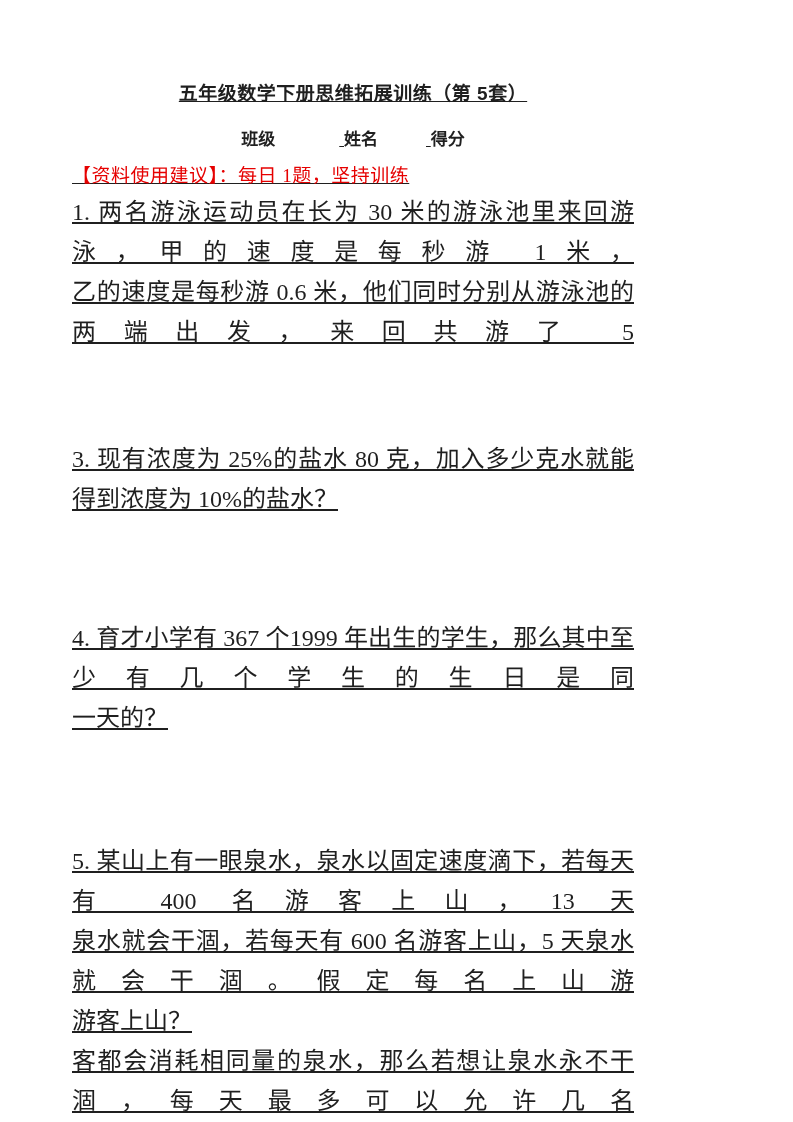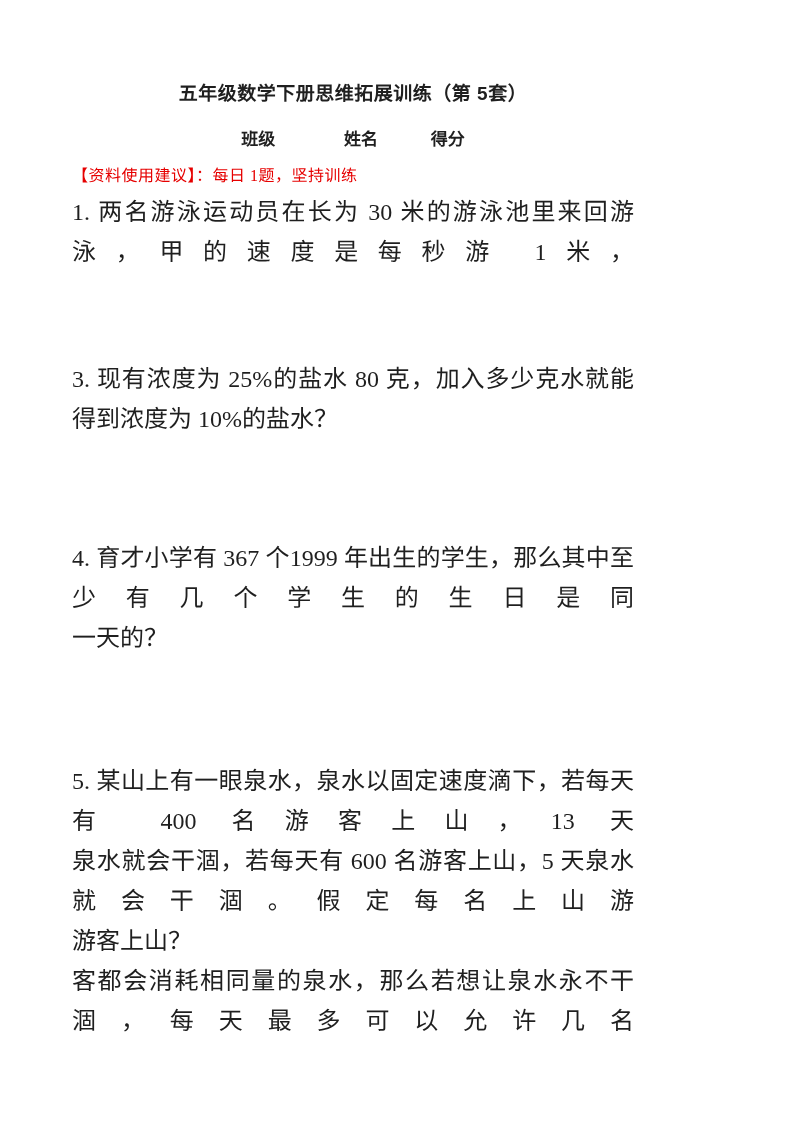--- a/index.html
+++ b/index.html
@@ -14,20 +14,21 @@
     height: 1122px;
     overflow: hidden;
     color: var(--body-text);
     font-family: "Liberation Serif", "DejaVu Serif", serif;
   }
   .page {
     width: 706px;
     height: 1122px;
     padding: 0 72px 0 72px;
     background: var(--page-bg);
+    text-decoration: underline;
   }
   .doc-title {
     padding-top: 80px;
     line-height: 28px;
     font-size: 19px;
     font-weight: bold;
     text-align: center;
     font-family: "Liberation Sans", "DejaVu Sans", sans-serif;
     letter-spacing: 0.5px;
   }
@@ -38,21 +39,21 @@
     font-weight: bold;
     text-align: center;
     font-family: "Liberation Sans", "DejaVu Sans", sans-serif;
   }
   .header-field { display: inline-block; text-align: center; }
   .header-field.class-f { margin-right: 64px; }
   .header-field.name-f  { margin-right: 48px; }
   .notice {
     margin-top: 11px;
     line-height: 26px;
-    font-size: 16px;
+    font-size: 19px;
     color: var(--notice-red);
     font-family: "Liberation Serif", "DejaVu Serif", serif;
     letter-spacing: 0.5px;
   }
   .questions { margin-top: 3px; }
   .question {
     font-size: 24px;
     line-height: 40px;
   }
   .question:nth-of-type(1) { margin-bottom: 87px; }
@@ -80,20 +81,21 @@
     <span class="header-field name-f">姓名</span>
     <span class="header-field score-f">得分</span>
   </div>
 
   <p class="notice">【资料使用建议】：每日 1题，坚持训练</p>
 
   <section class="questions">
 
     <div class="question">
       <div class="q-line fill">1. 两名游泳运动员在长为 30 米的游泳池里来回游泳，甲的速度是每秒游 1米，</div>
+      <div class="q-line fill">乙的速度是每秒游 0.6 米，他们同时分别从游泳池的两端出发，来回共游了 5</div>
     </div>
 
 
     <div class="question">
       <div class="q-line">3. 现有浓度为 25%的盐水 80 克，加入多少克水就能得到浓度为 10%的盐水？</div>
     </div>
 
     <div class="question">
       <div class="q-line fill">4. 育才小学有 367 个1999 年出生的学生，那么其中至少有几个学生的生日是同</div>
       <div class="q-line">一天的？</div>

